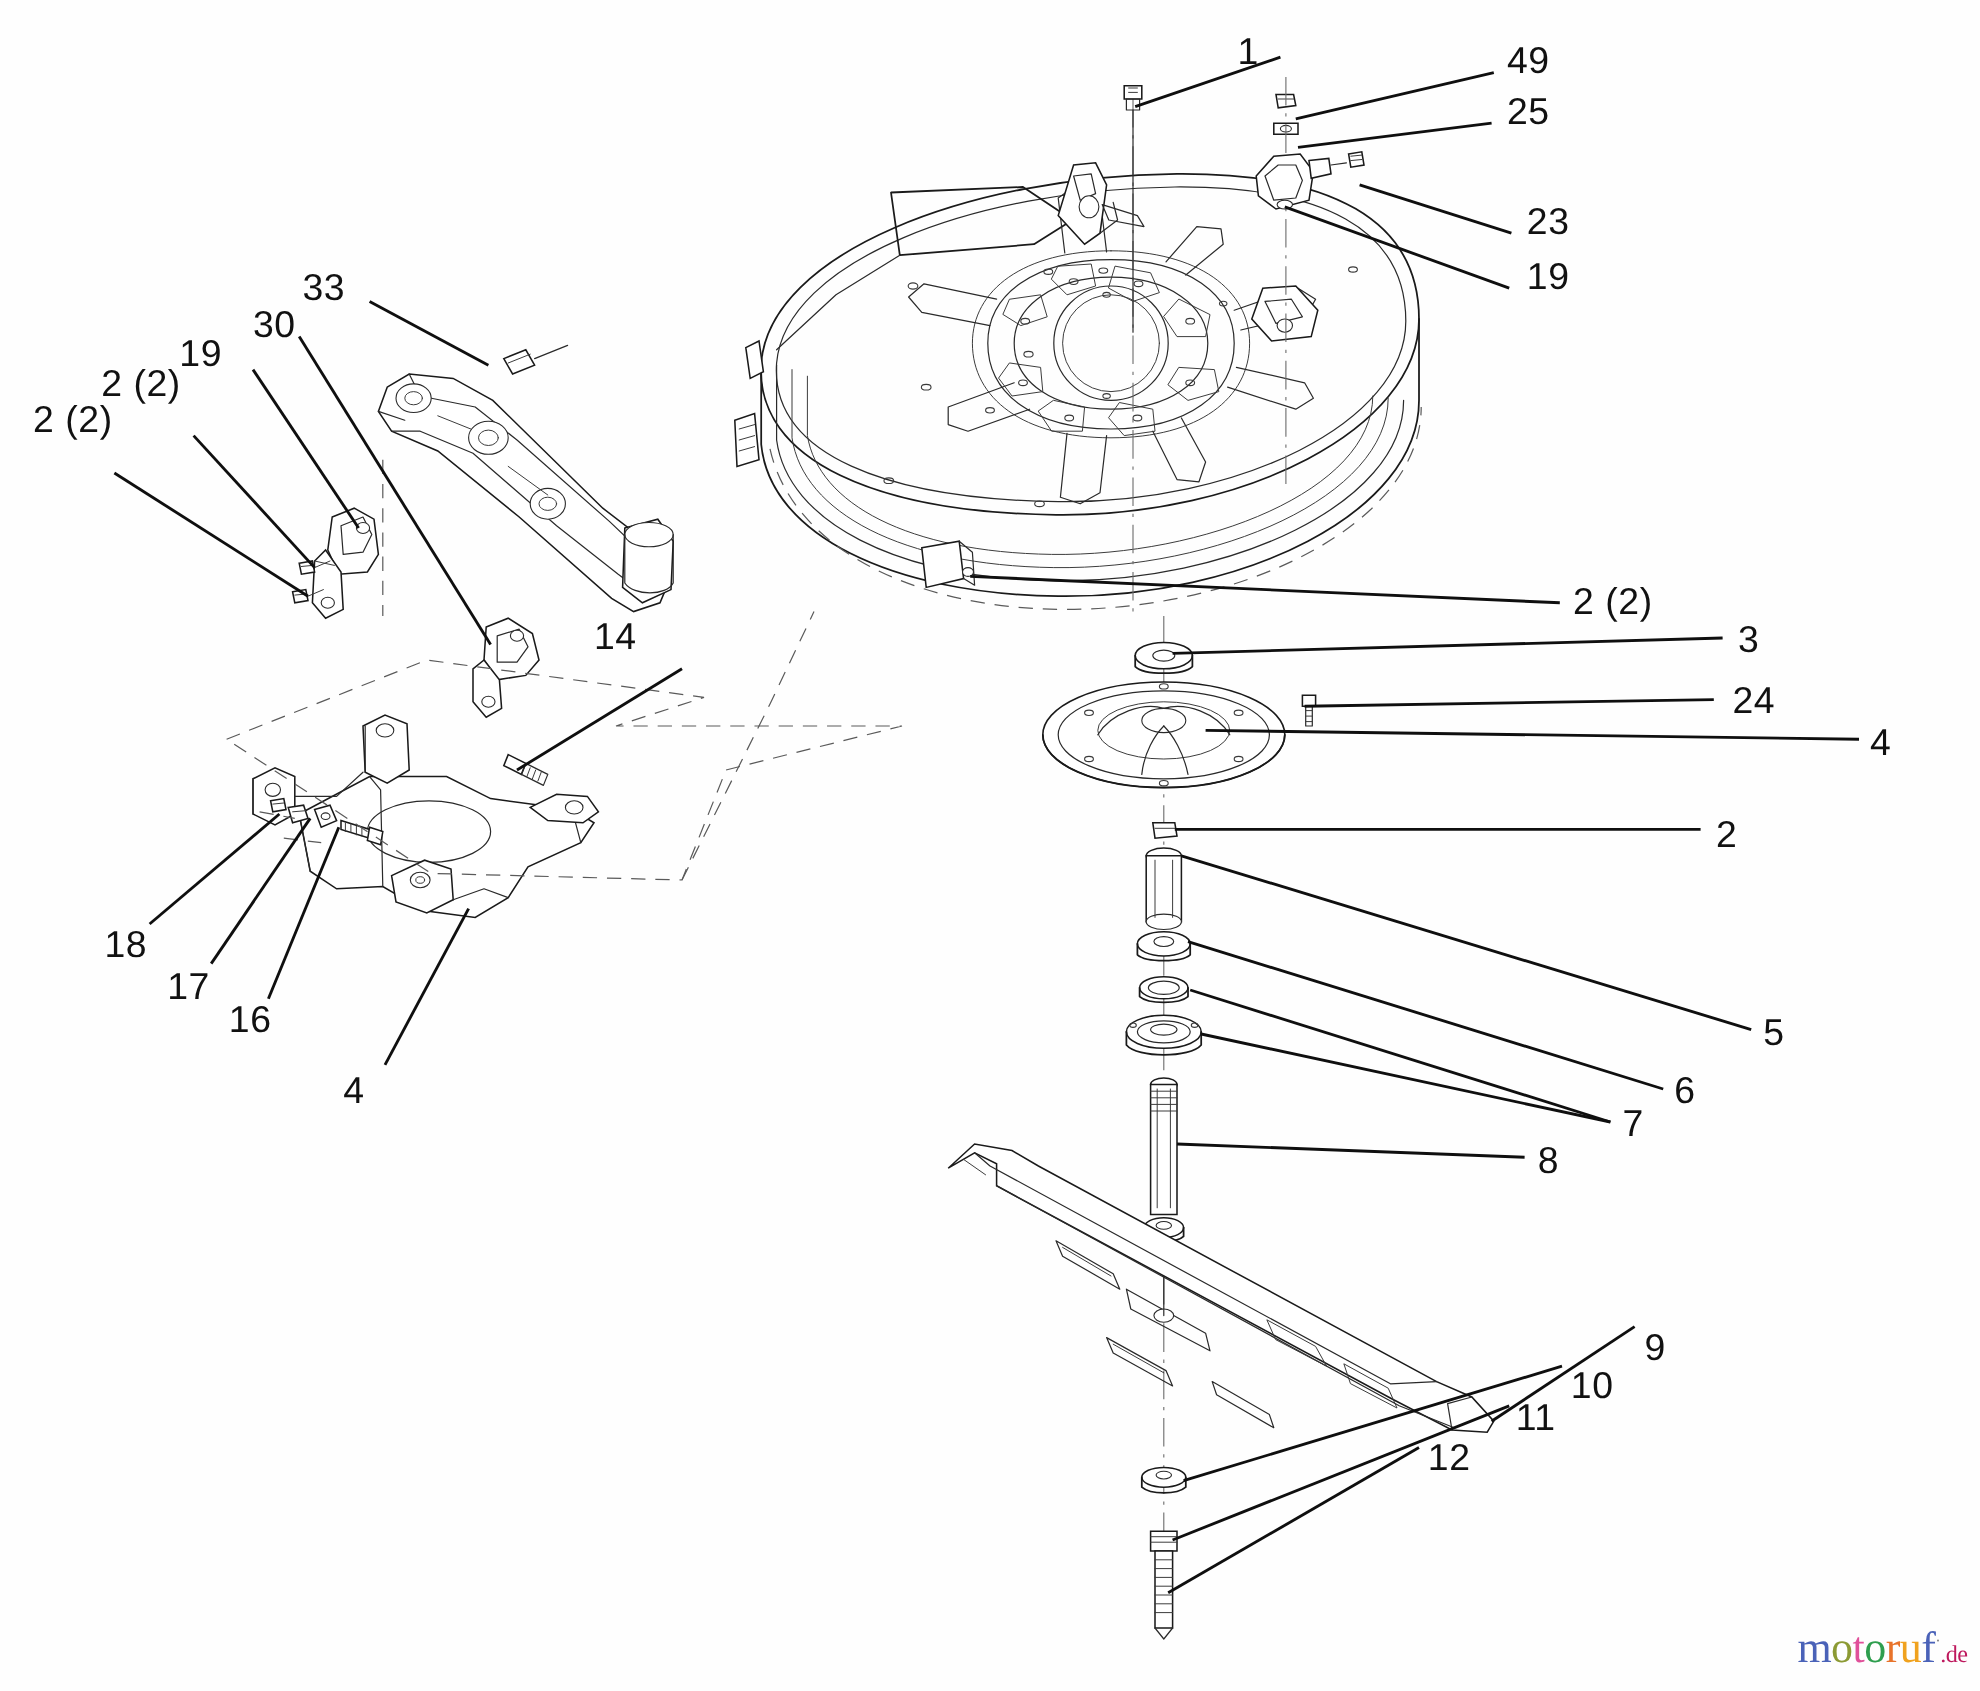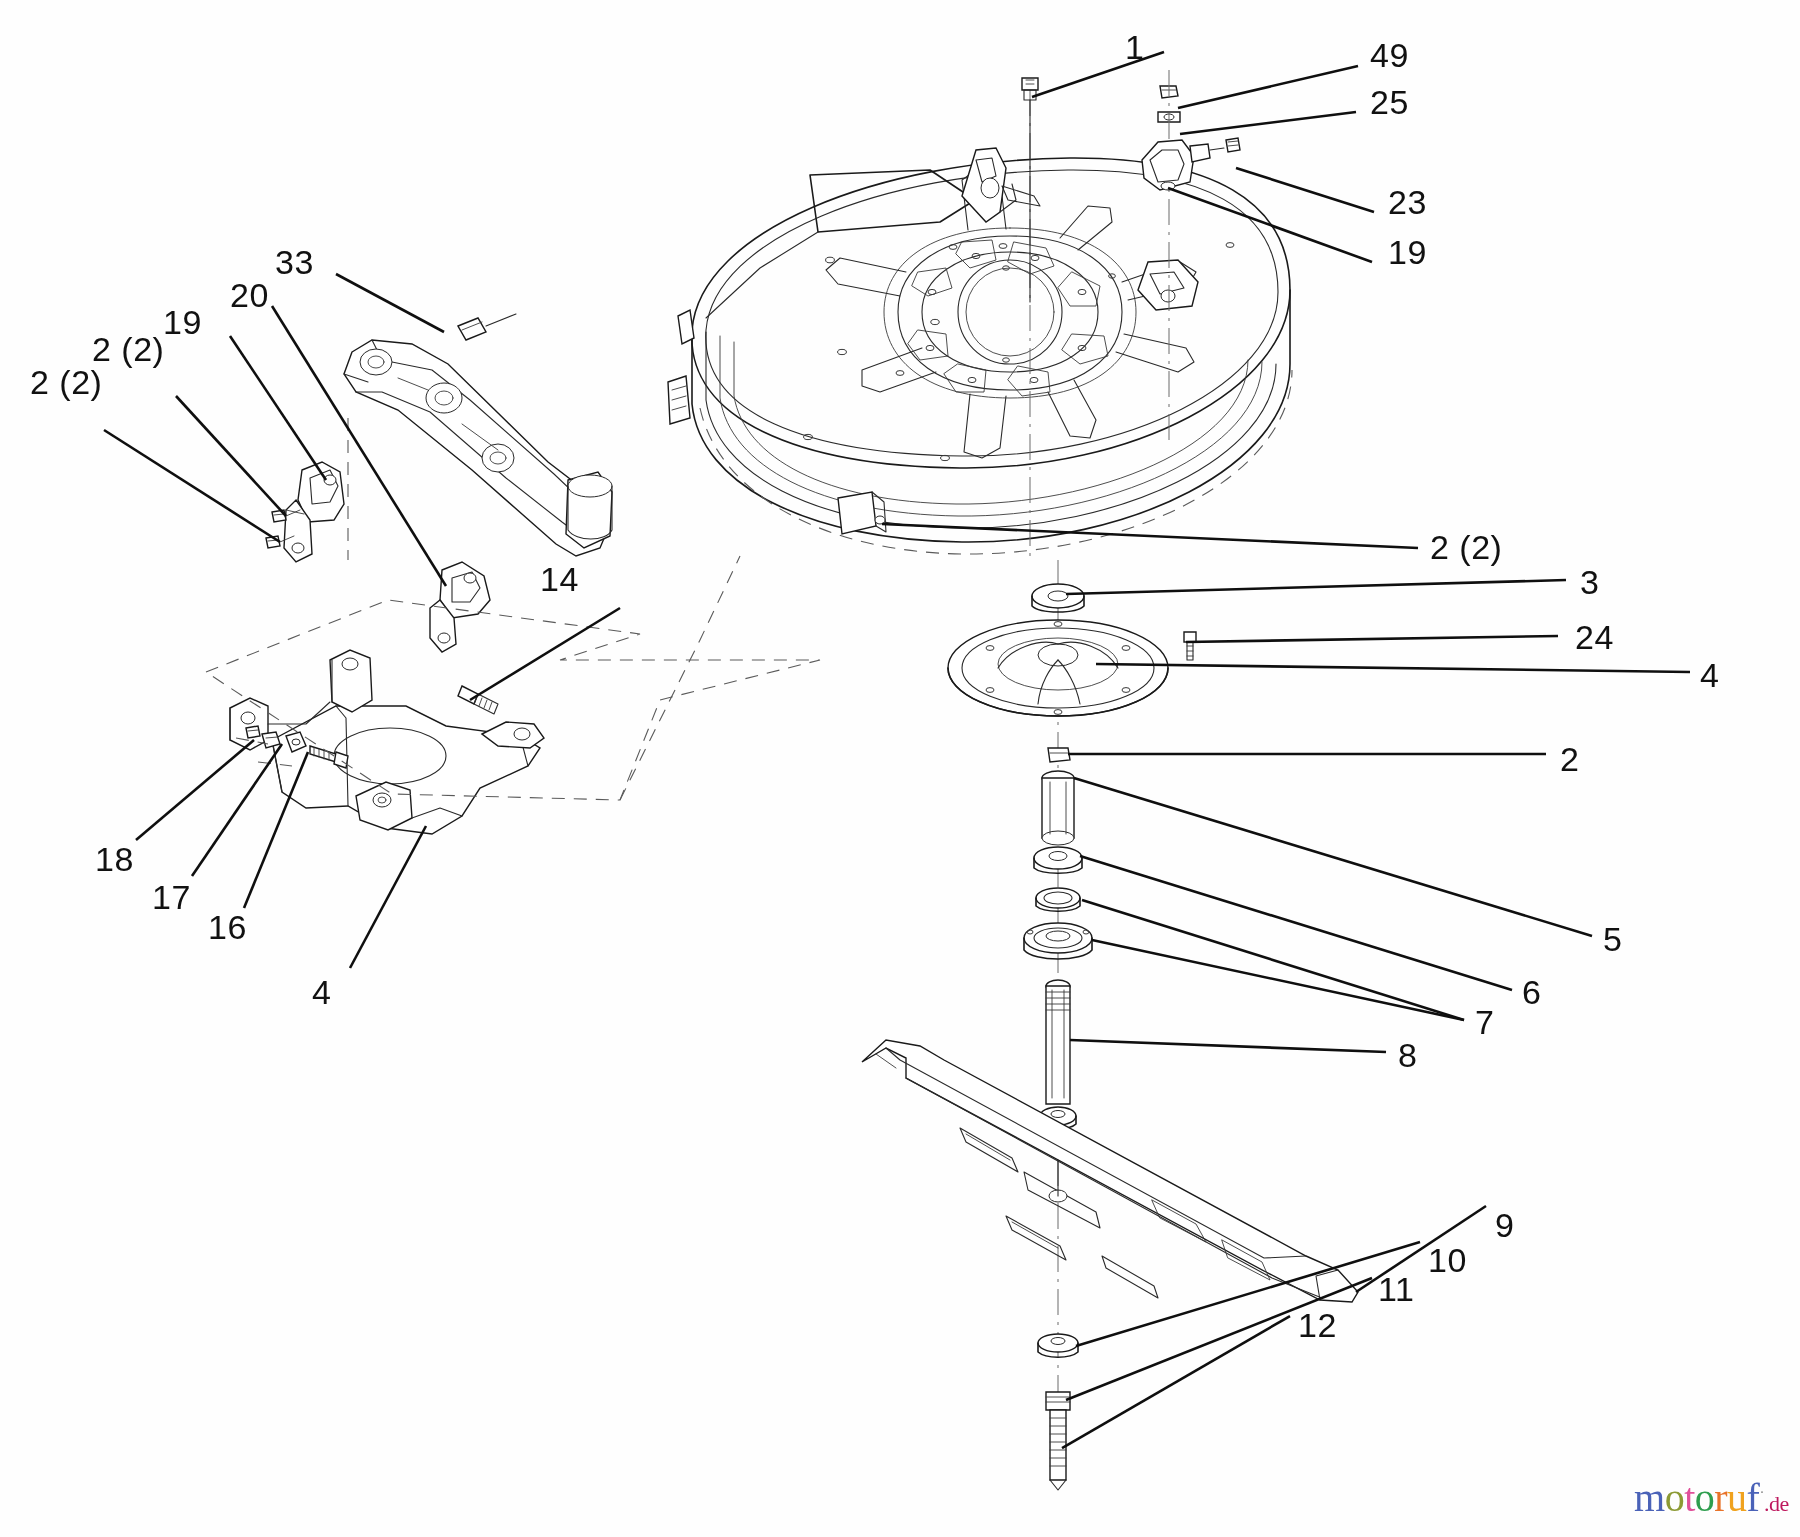--- a/index.html
+++ b/index.html
@@ -529,21 +529,21 @@
     </g>
 
   </svg>
 
   <div class="callout" style="left:1125px;top:30px;">1</div>
   <div class="callout" style="left:1370px;top:38px;">49</div>
   <div class="callout" style="left:1370px;top:85px;">25</div>
   <div class="callout" style="left:1388px;top:185px;">23</div>
   <div class="callout" style="left:1388px;top:235px;">19</div>
   <div class="callout" style="left:275px;top:245px;">33</div>
-  <div class="callout" style="left:230px;top:278px;">20</div>
+  <div class="callout" style="left:230px;top:278px;">30</div>
   <div class="callout" style="left:163px;top:305px;">19</div>
   <div class="callout" style="left:92px;top:332px;">2 (2)</div>
   <div class="callout" style="left:30px;top:365px;">2 (2)</div>
   <div class="callout" style="left:1430px;top:530px;">2 (2)</div>
   <div class="callout" style="left:1580px;top:565px;">3</div>
   <div class="callout" style="left:1575px;top:620px;text-align:right;">24</div>
   <div class="callout" style="left:1700px;top:658px;">4</div>
   <div class="callout" style="left:540px;top:562px;">14</div>
   <div class="callout" style="left:1560px;top:742px;">2</div>
   <div class="callout" style="left:95px;top:842px;">18</div>

